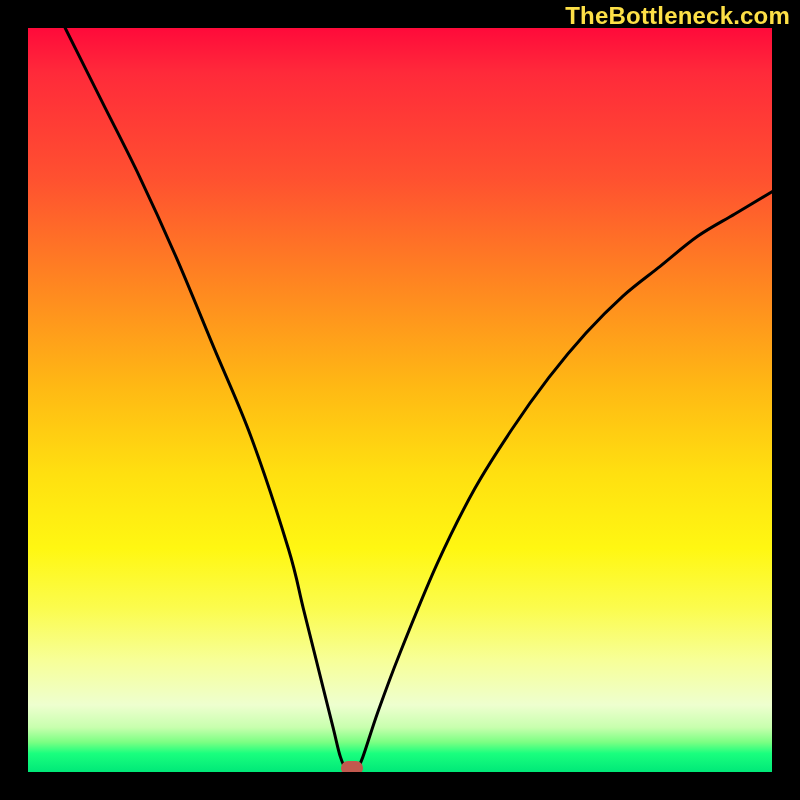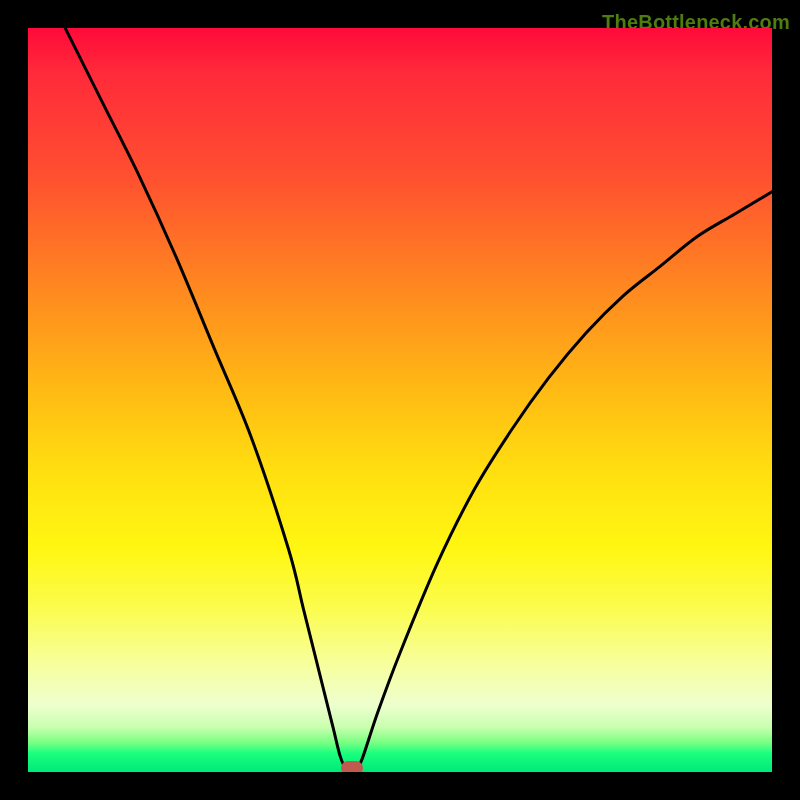--- a/index.html
+++ b/index.html
@@ -44,26 +44,26 @@
   .marker {
     position: absolute;
     width: 22px;
     height: 14px;
     border-radius: 7px;
     background: #c1594e;
     transform: translate(-50%, -50%);
   }
   .watermark {
     position: absolute;
-    top: 11px;
+    top: 2px;
     right: 10px;
     font-family: Arial, Helvetica, sans-serif;
-    font-size: 20px;
+    font-size: 24px;
     font-weight: 600;
-    color: #4d7c0f;
+    color: #fde047;
     letter-spacing: 0.2px;
   }
 </style>
 </head>
 <body>
 
 <div class="frame">
   <div class="watermark">TheBottleneck.com</div>
 
   <div class="plot-area">

